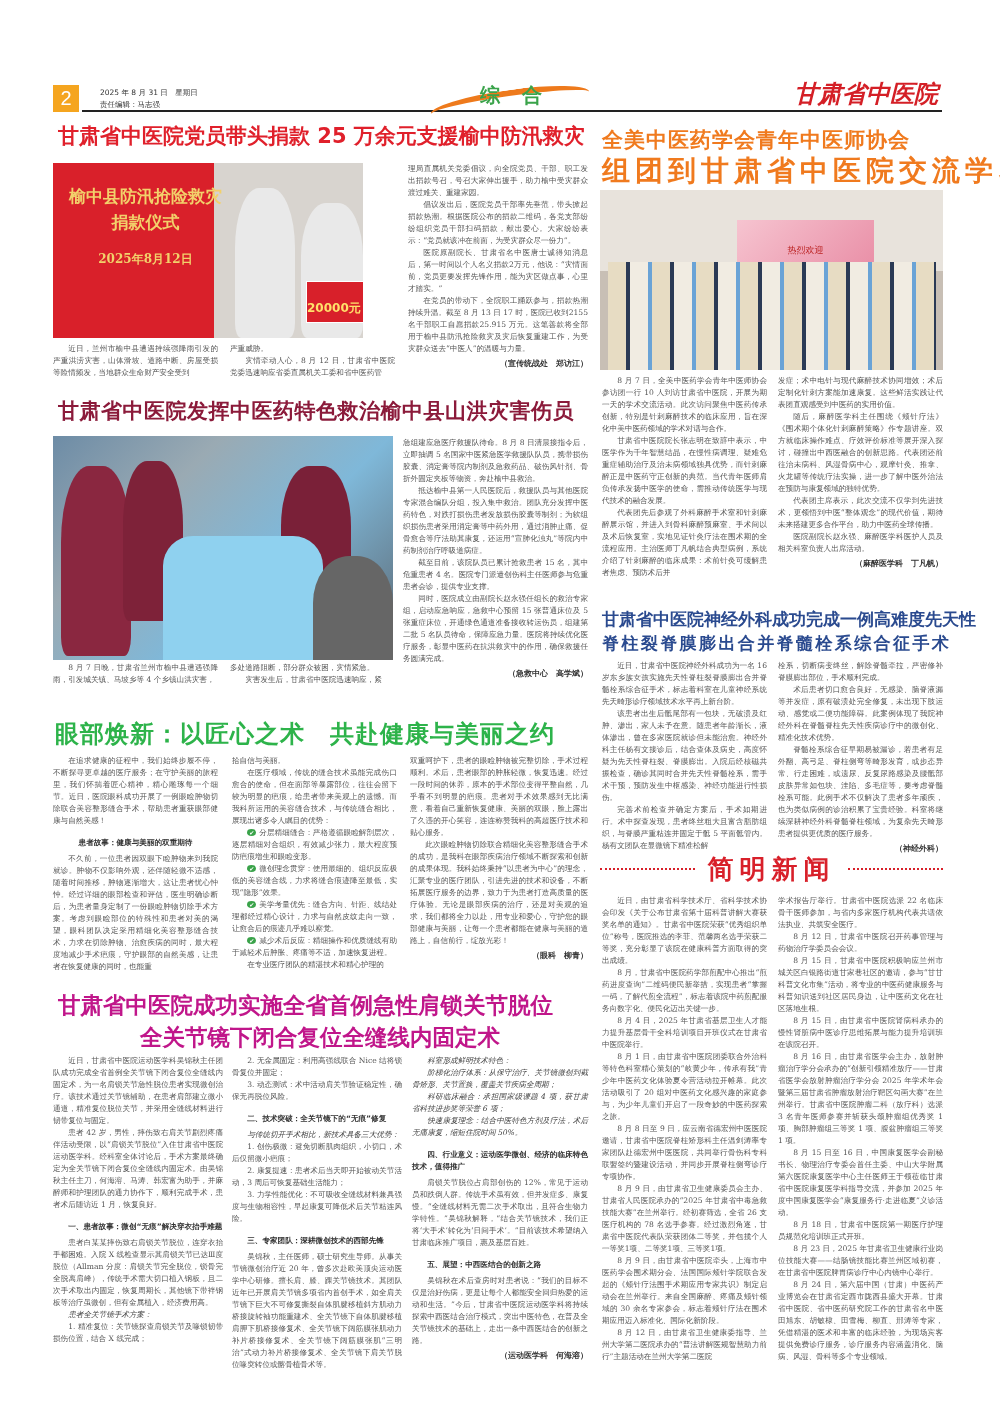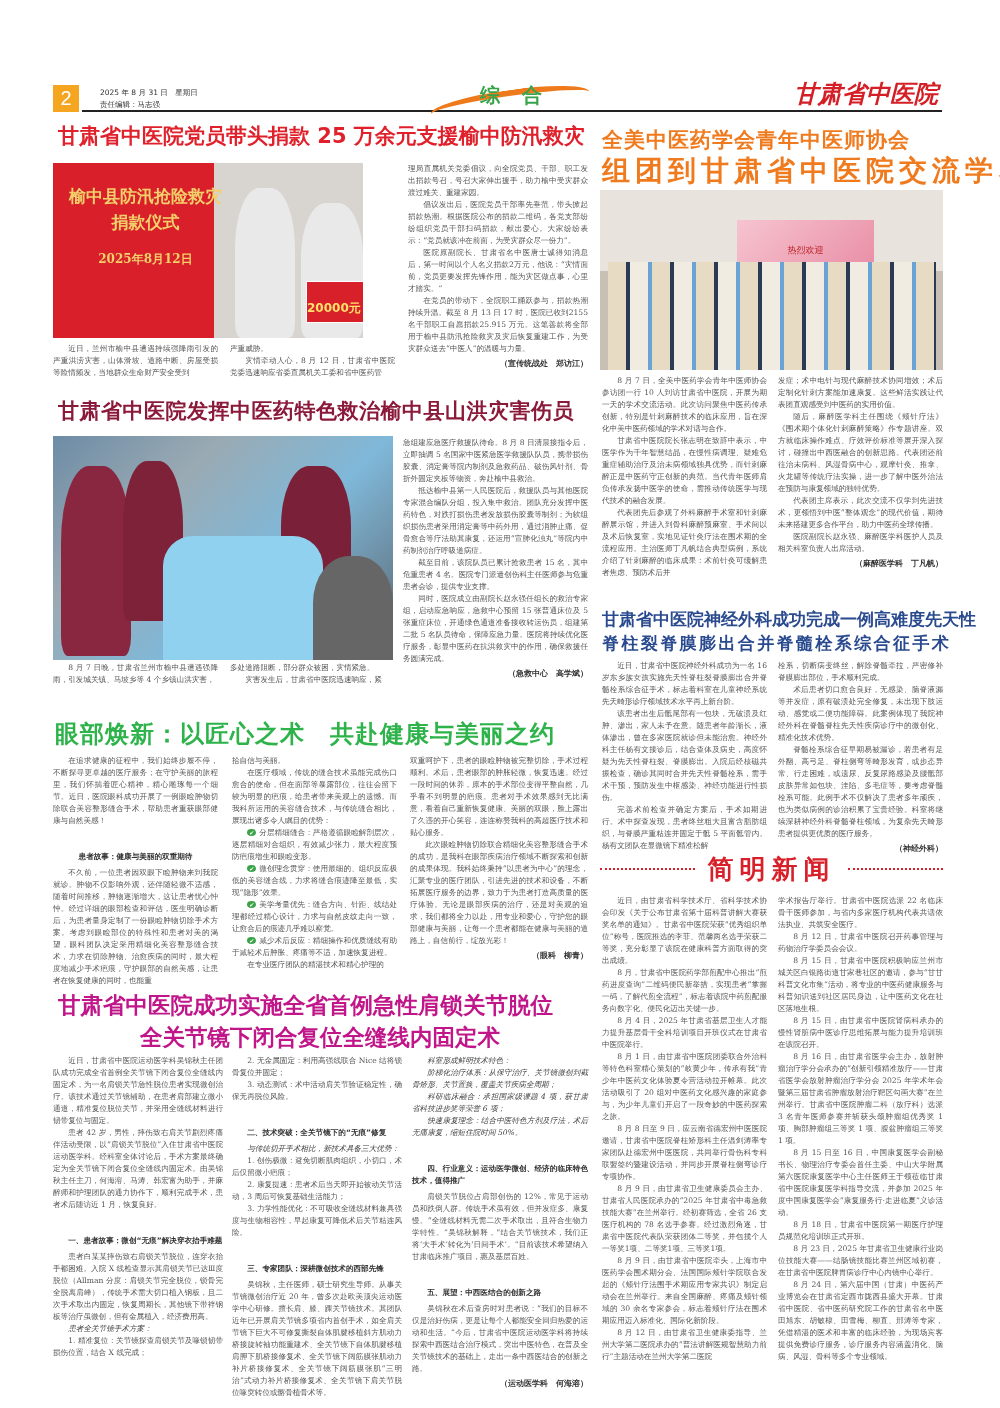--- a/index.html
+++ b/index.html
@@ -10,21 +10,21 @@
 .masthead .date{top:88px}.masthead .editor{top:100px}
 .masthead .rule{left:82px;top:110px;width:860px;height:2px;background:#222}
 .section-logo{left:425px;top:80px;width:170px;height:36px}
 .section-logo .arc{position:absolute;left:5px;top:10px;width:160px;height:26px;border-radius:50%;border-top:6px solid #ee7a1c;transform:rotate(-8deg)}
 .section-logo .txt{position:absolute;left:55px;top:2px;font:bold 20px "DejaVu Sans",sans-serif;color:#3aa34a;letter-spacing:22px}
 .brand{right:62px;top:78px;font:bold 24px "DejaVu Serif",serif;color:#d41f26;font-style:italic}
 h1,h2{font-family:"DejaVu Sans",sans-serif;font-weight:bold;white-space:nowrap}
 .h-red{color:#e0202b}.h-orange{color:#f07a1e}.h-maroon{color:#8b1a3a}.h-green{color:#2db34a}.h-magenta{color:#c0168a}.h-neuro{color:#2a4a8f;font-family:Liberation Serif, serif}
 .col{font-size:7.6px;line-height:12px;color:#555;text-align:justify}
 .col p{text-indent:2em}
-.col .sub{font-weight:bold;color:#333;text-indent:0;margin:24px 0 4px;font-family:"DejaVu Sans",sans-serif}
+.col .sub{font-weight:bold;color:#333;text-indent:0;margin:10px 0 4px;font-family:"DejaVu Sans",sans-serif}
 .col .subc{text-align:center}
 .col .ital{font-style:italic;color:#444}
 .col .check::before{content:"✔";color:#fff;background:#3aa34a;border-radius:50%;font-size:6px;padding:0 2px;margin-right:3px}
 .byline{font:bold 8px "DejaVu Sans",sans-serif;color:#333;text-align:right;margin-top:3px}
 .photo{overflow:hidden}
 .photo-donation{left:53px;top:163px;width:310px;height:175px;background:linear-gradient(90deg,#d9202a 0 52%,#d8d4cf 52%)}
 .photo-team{left:600px;top:190px;width:343px;height:180px;background:linear-gradient(180deg,#e8e3dc 0 45%,#c8bfb5 45%)}
 .photo-rescue{left:53px;top:436px;width:340px;height:224px;background:linear-gradient(135deg,#6d8ca6 0%,#9aaab3 30%,#7fb8d9 60%,#5b6670 100%)}
 .banner{background:rgba(0,0,0,0.0);font-family:"DejaVu Serif",serif;color:#f2d16b;font-weight:bold;text-align:center}
 .person{position:absolute;border-radius:40% 40% 10% 10%;background:#e9e9e9}

